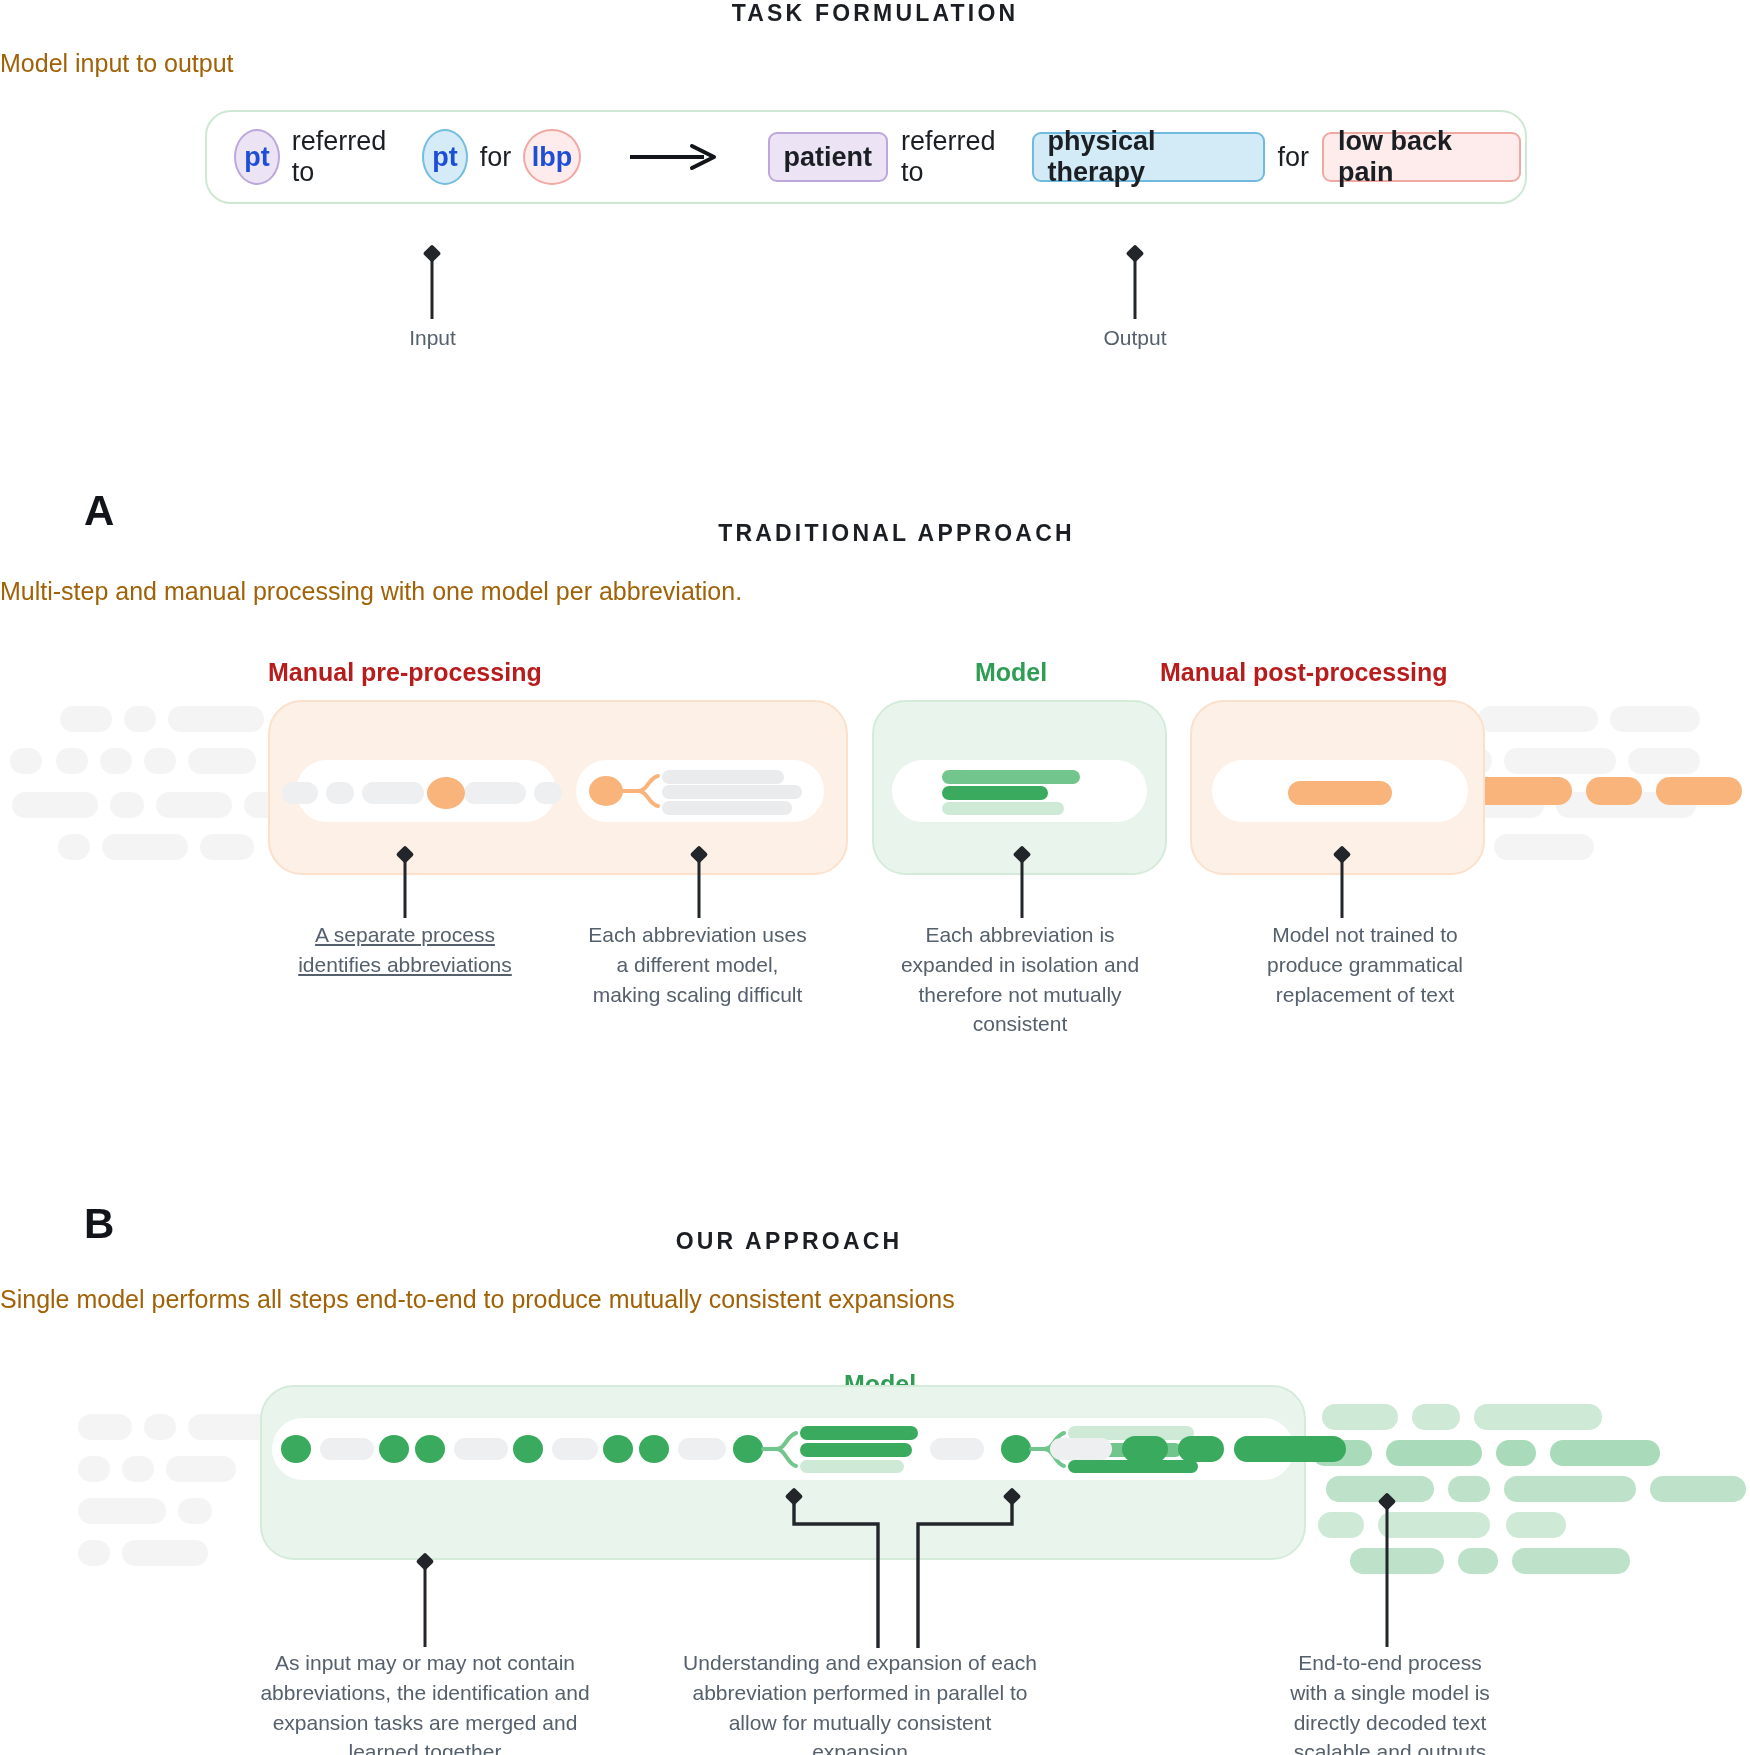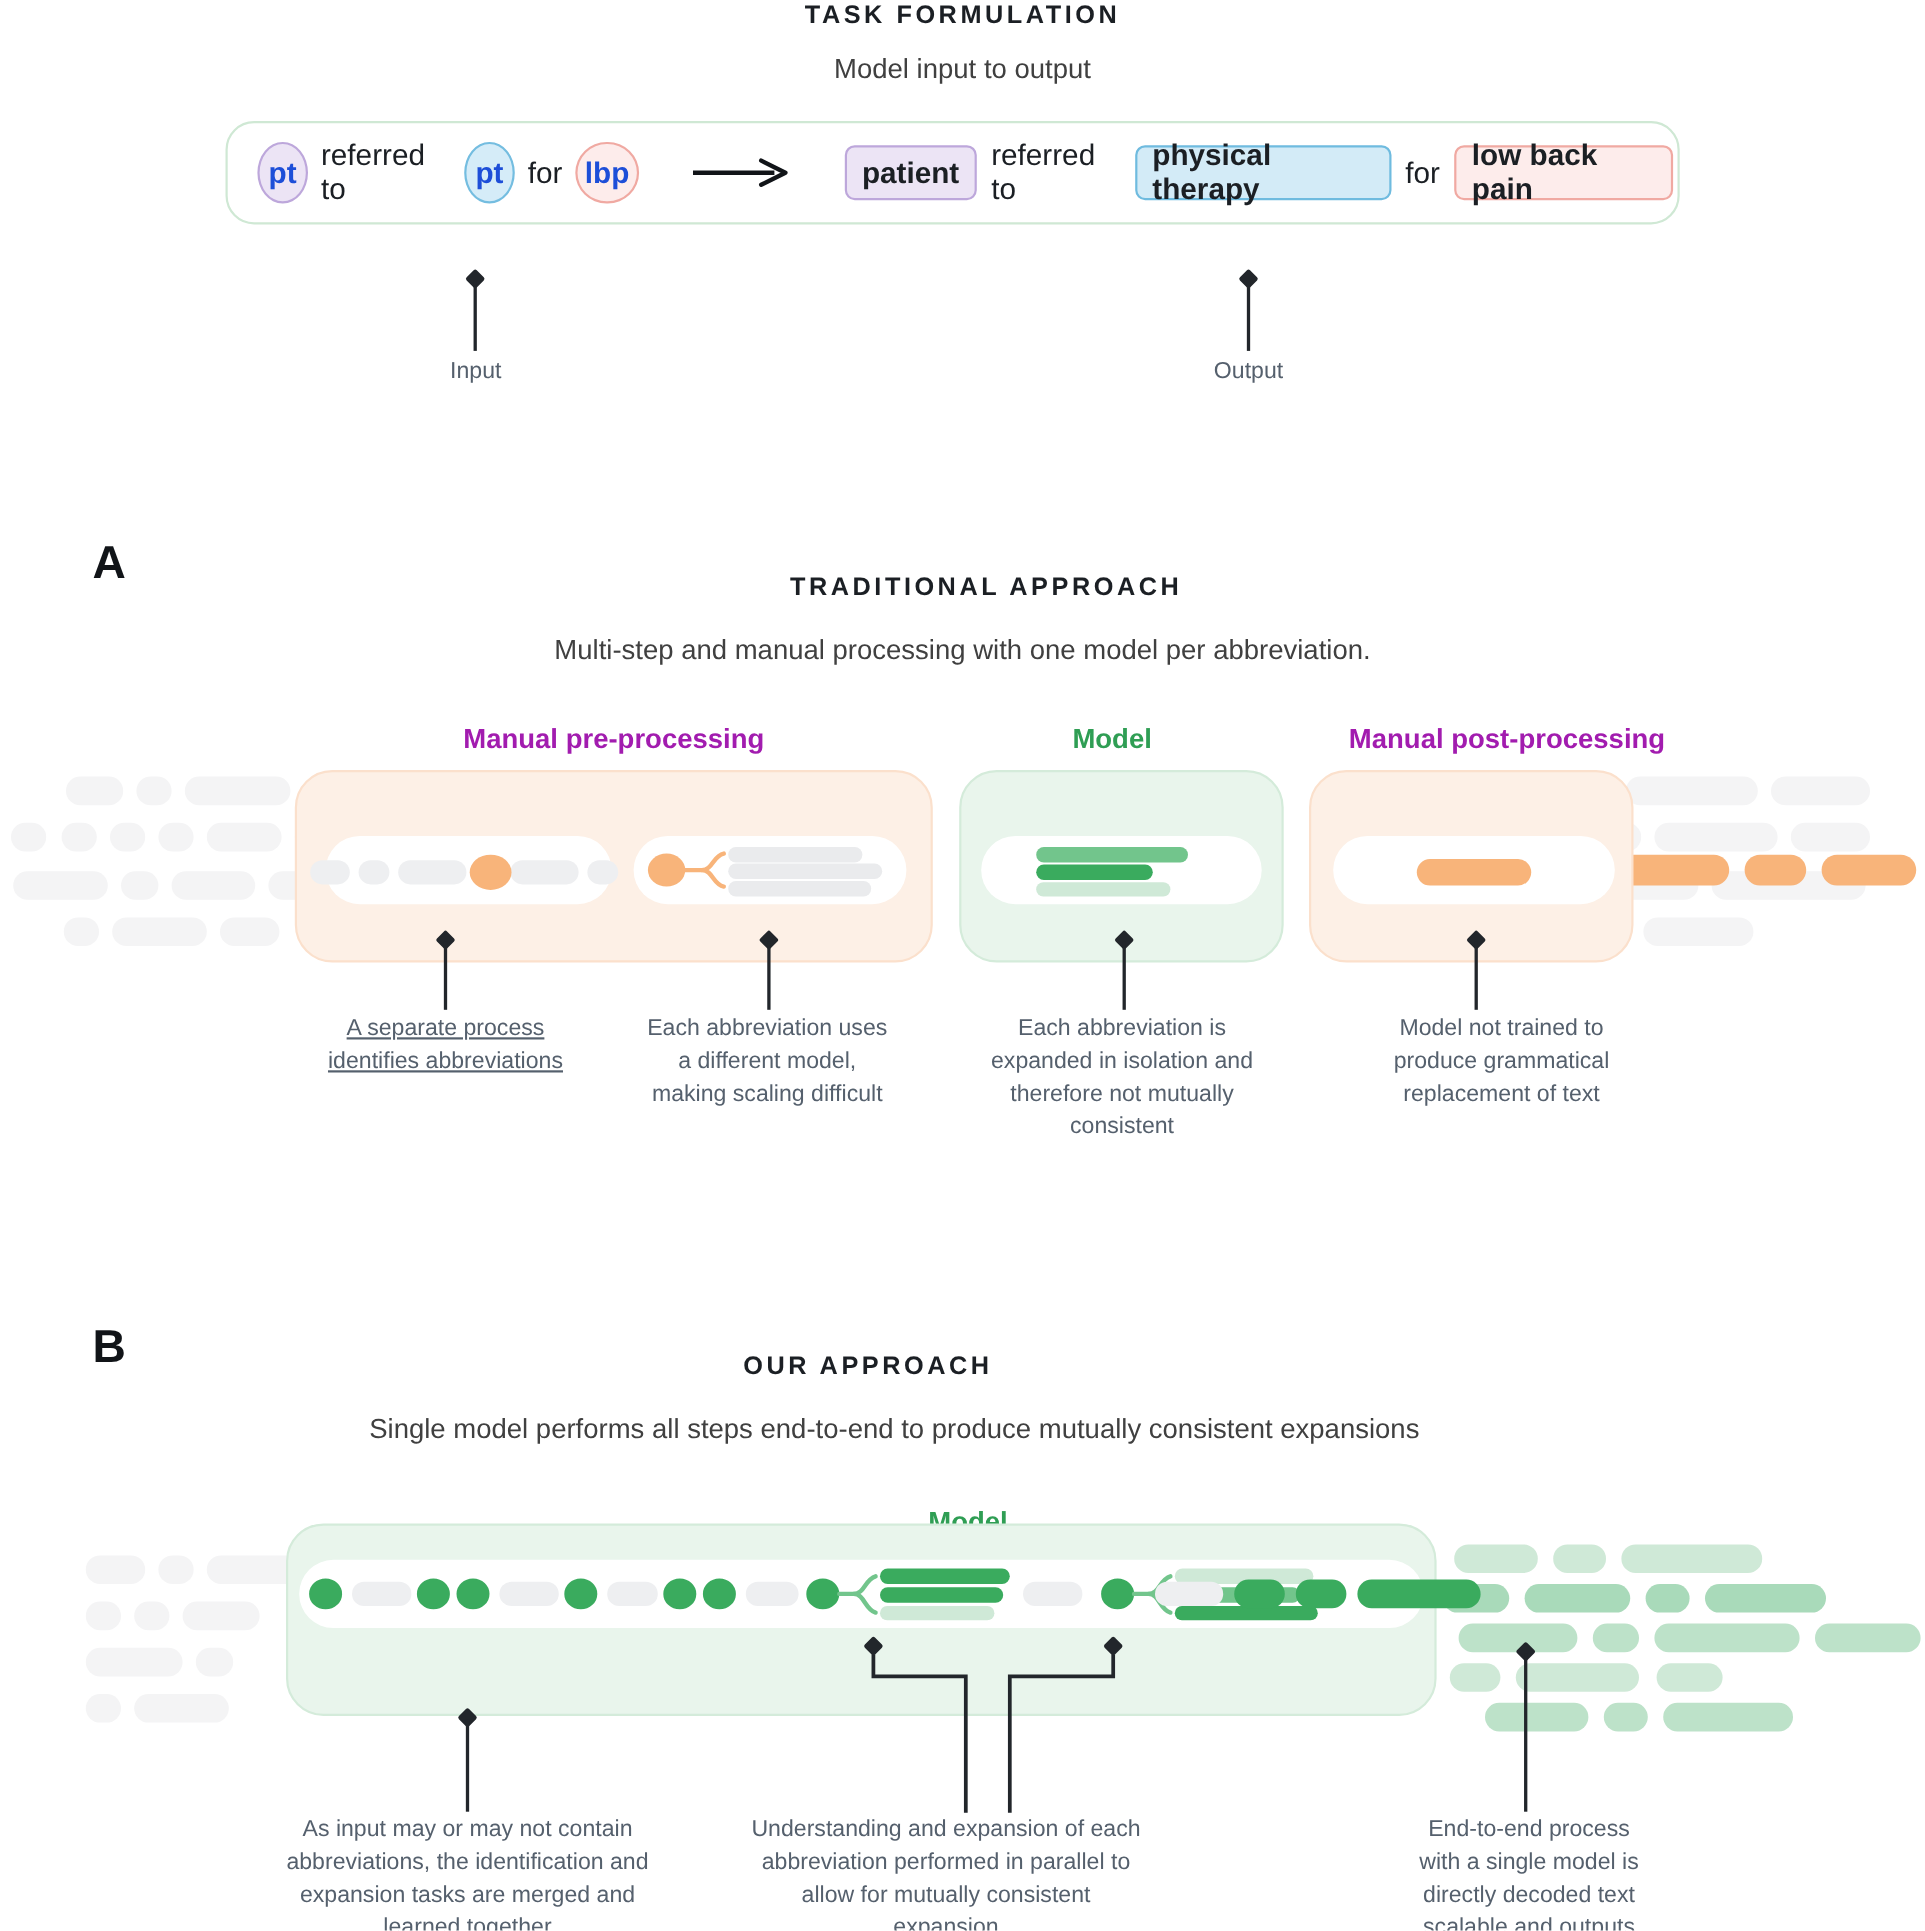--- a/index.html
+++ b/index.html
@@ -15,23 +15,23 @@
 
   
   .sec-title {
     text-align:center;
     font-weight:bold;
     font-size:23px;
     letter-spacing:3.2px;
     color:#1b1f24;
   }
   .sec-sub {
-    text-align:center;
+    text-align:left;
     font-size:25px;
-    color:#404040;
+    color:#a16207;
     margin-top:20px;
   }
   .panel-letter {
     position:absolute;
     font-size:42px;
     font-weight:bold;
     color:#111418;
     letter-spacing:0.5px;
   }
 
@@ -103,21 +103,21 @@
   }
   .band.orange { background:#fdf0e6; border:2px solid #fbe0cc; }
   .band.green  { background:#e9f5ec; border:2px solid #d4ebda; }
 
   .inner-white {
     position:absolute;
     background:#ffffff;
     border-radius:999px;
   }
 
-  .label-pre  { color:#a21caf; font-weight:bold; font-size:25px; text-align:center; position:absolute; }
+  .label-pre  { color:#b91c1c; font-weight:bold; font-size:25px; text-align:left; position:absolute; }
   .label-mod  { color:#2f9e54; font-weight:bold; font-size:25px; text-align:center; position:absolute; }
 
   svg { display:block; overflow:visible; }
 </style>
 </head>
 <body>
 
 <div id="task-formulation">
 
   <div class="sec-title" id="tf-title">TASK FORMULATION</div>

